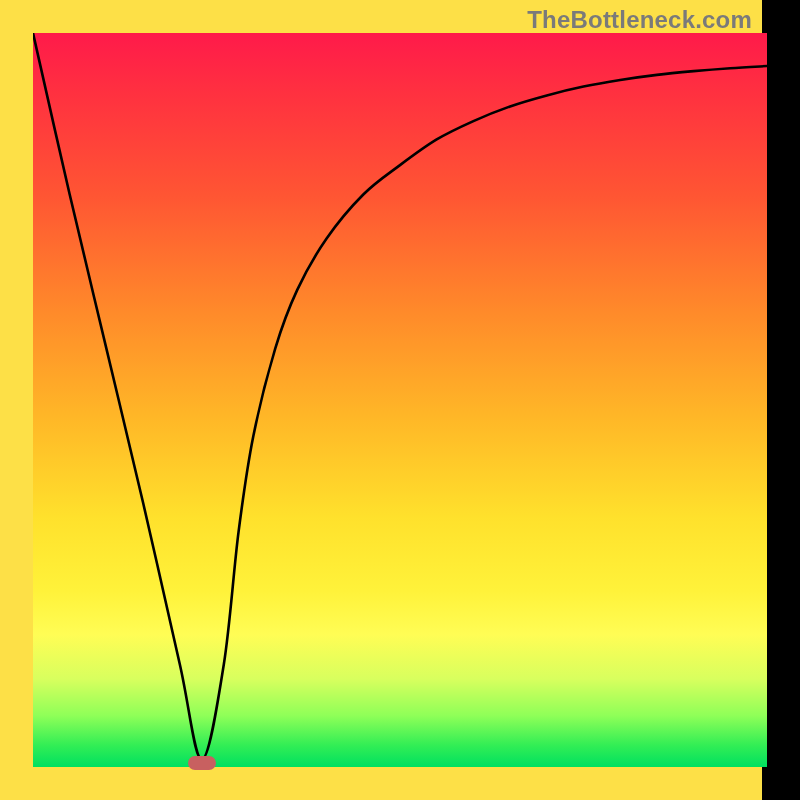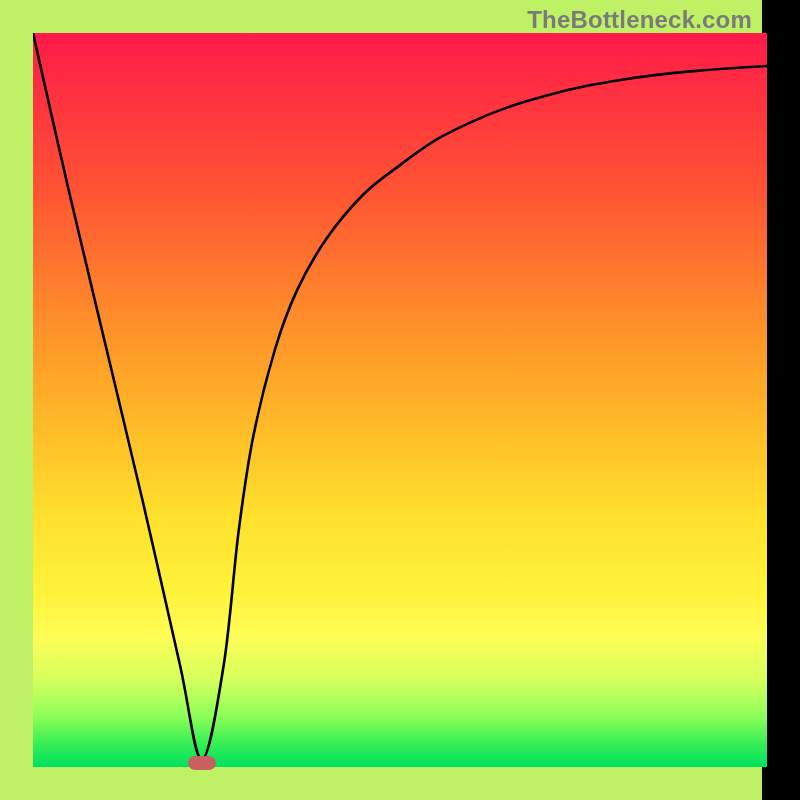--- a/index.html
+++ b/index.html
@@ -8,21 +8,21 @@
     width: 800px;
     height: 800px;
     background: #000;
     font-family: Arial, Helvetica, sans-serif;
     overflow: hidden;
   }
   .frame {
     position: relative;
     width: 762px;
     height: 800px;
-    background: #bef264;
+    background: #fde047;
   }
   .plot-area {
     position: absolute;
     left: 33px;
     top: 33px;
     width: 734px;
     height: 734px;
     background: linear-gradient(to bottom,
       #ff1a4a 0%,
       #ff3040 8%,

